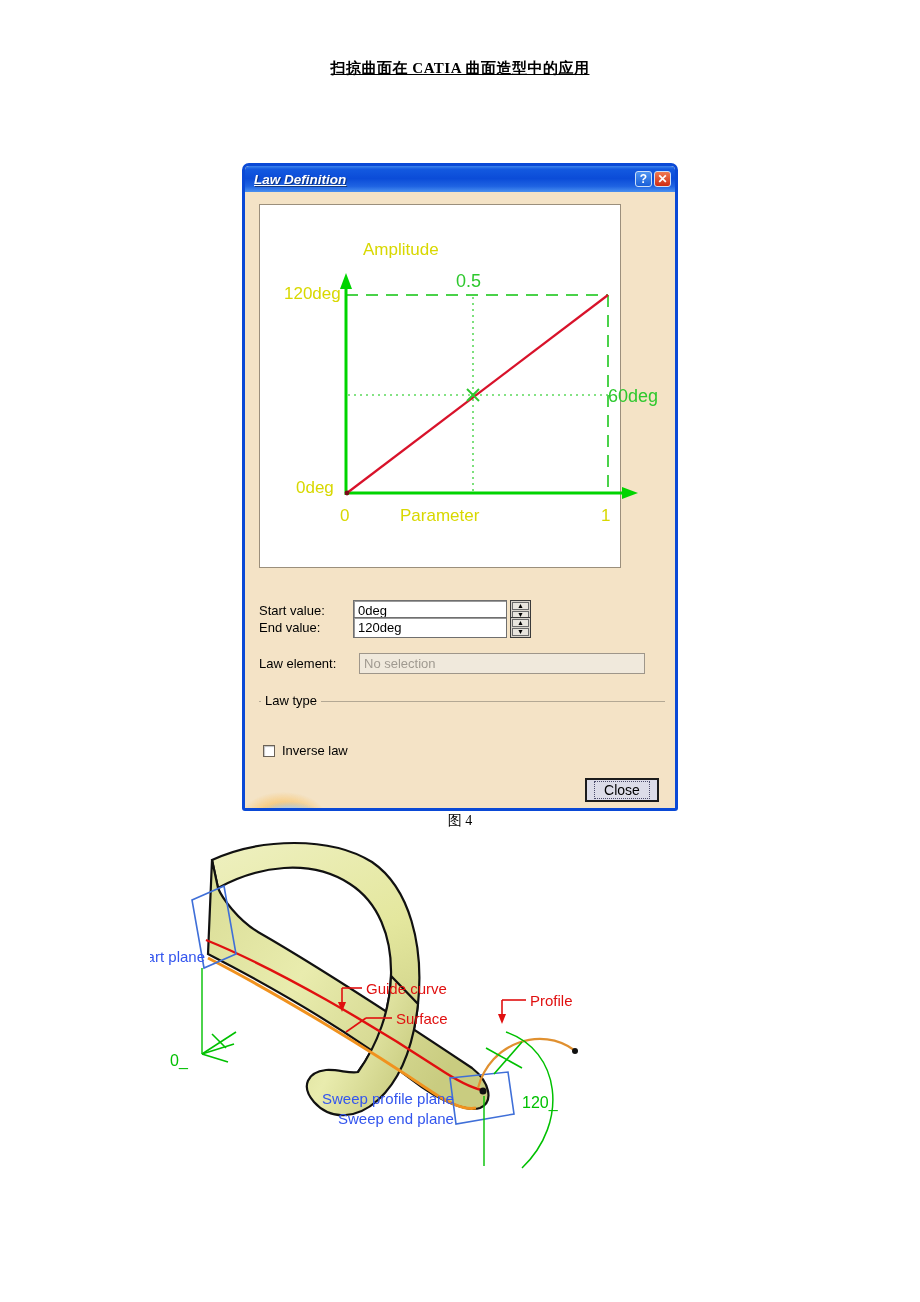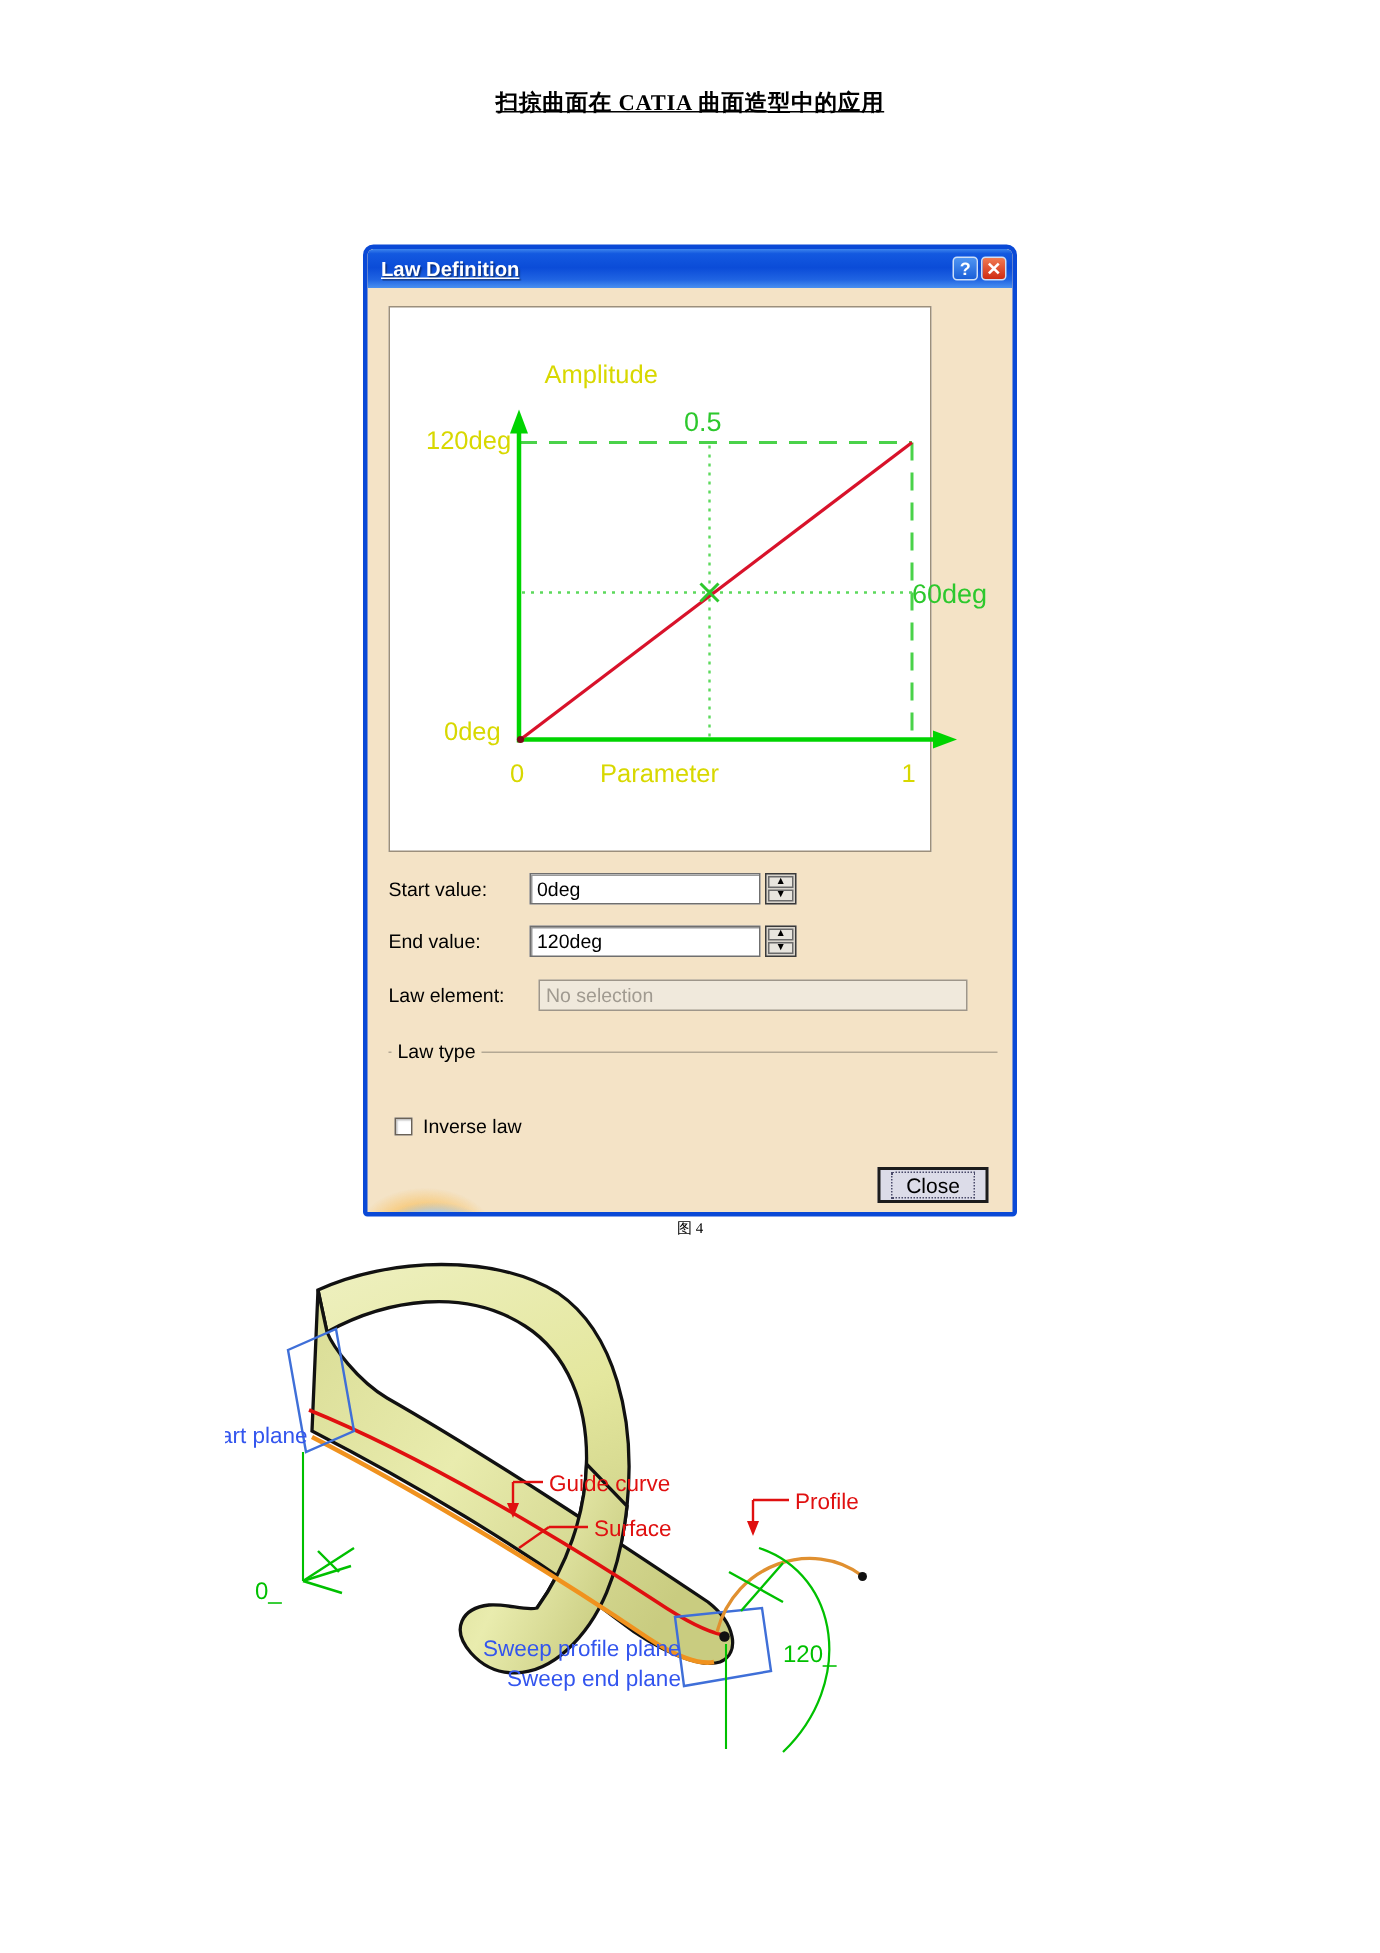--- a/index.html
+++ b/index.html
@@ -15,21 +15,21 @@
     font-family:"Liberation Serif", serif;font-size:15px;font-weight:600;
     text-decoration:underline;letter-spacing:.5px;
   }
   .para{
     position:absolute;left:136px;top:109px;width:660px;
     font-family:"Liberation Serif", serif;font-size:15.5px;line-height:25px;
     text-align:justify;
   }
   .caption{
     position:absolute;left:0;top:812px;width:920px;text-align:center;
-    font-family:"Liberation Serif", serif;font-size:10px;
+    font-family:"Liberation Serif", serif;font-size:14px;
   }
   .footer{
     position:absolute;left:0;top:1186px;width:920px;text-align:center;
     font-family:"Liberation Serif", serif;font-size:13px;font-weight:bold;
   }
 
   
   .dialog{
     position:absolute;left:242px;top:163px;width:436px;height:648px;
     background:#f4e3c6;
@@ -43,20 +43,21 @@
     position:absolute;left:0;top:0;width:100%;height:26px;
     background:linear-gradient(180deg,#3d84ec 0%,#1359e0 12%,#0b4cd8 48%,#1f63e2 78%,#4a90f0 100%);
     border-radius:4px 4px 0 0;
     display:flex;align-items:center;
   }
   .titlebar .title{
     color:#ffffff;font-family:"Liberation Sans", sans-serif;
     font-size:13.5px;font-weight:bold;margin-left:9px;
     text-shadow:1px 1px 1px rgba(0,0,0,.45);
     text-decoration:underline;
+    font-style:italic;
   }
   .tb-btns{margin-left:auto;display:flex;gap:2px;margin-right:4px;}
   .tb-btn{
     width:17px;height:16px;border-radius:3px;
     display:flex;align-items:center;justify-content:center;
     font-family:"Liberation Sans", sans-serif;font-size:12px;font-weight:bold;
     color:#fff;border:1px solid #cddff7;box-sizing:border-box;
   }
   .tb-help{background:linear-gradient(180deg,#4f95f2,#1a5fd8);}
   .tb-close{background:linear-gradient(180deg,#f07a52,#cf2b12);}
@@ -188,21 +189,21 @@
           <text x="36" y="288" font-family="Liberation Sans, sans-serif" font-size="17" fill="#d8d800">0deg</text>
           <text x="80" y="316" font-family="Liberation Sans, sans-serif" font-size="17" fill="#d8d800">0</text>
           <text x="341" y="316" font-family="Liberation Sans, sans-serif" font-size="17" fill="#d8d800">1</text>
           <text x="140" y="316" font-family="Liberation Sans, sans-serif" font-size="17" fill="#d8d800">Parameter</text>
 
           <text x="196" y="82" font-family="Liberation Sans, sans-serif" font-size="18" fill="#2dc82d">0.5</text>
           <text x="348" y="197" font-family="Liberation Sans, sans-serif" font-size="18" fill="#2dc82d">60deg</text>
         </svg>
       </div>
 
-      <div class="row" style="left:14px;top:390px;width:406px;">
+      <div class="row" style="left:14px;top:408px;width:406px;">
         <div class="lbl" style="width:94px;">Start value:</div>
         <div class="txtbox" style="width:154px;">0deg</div>
         <div class="spin">
           <div>▲</div>
           <div>▼</div>
         </div>
       </div>
 
       <div class="row" style="left:14px;top:425px;width:406px;">
         <div class="lbl" style="width:94px;">End value:</div>

